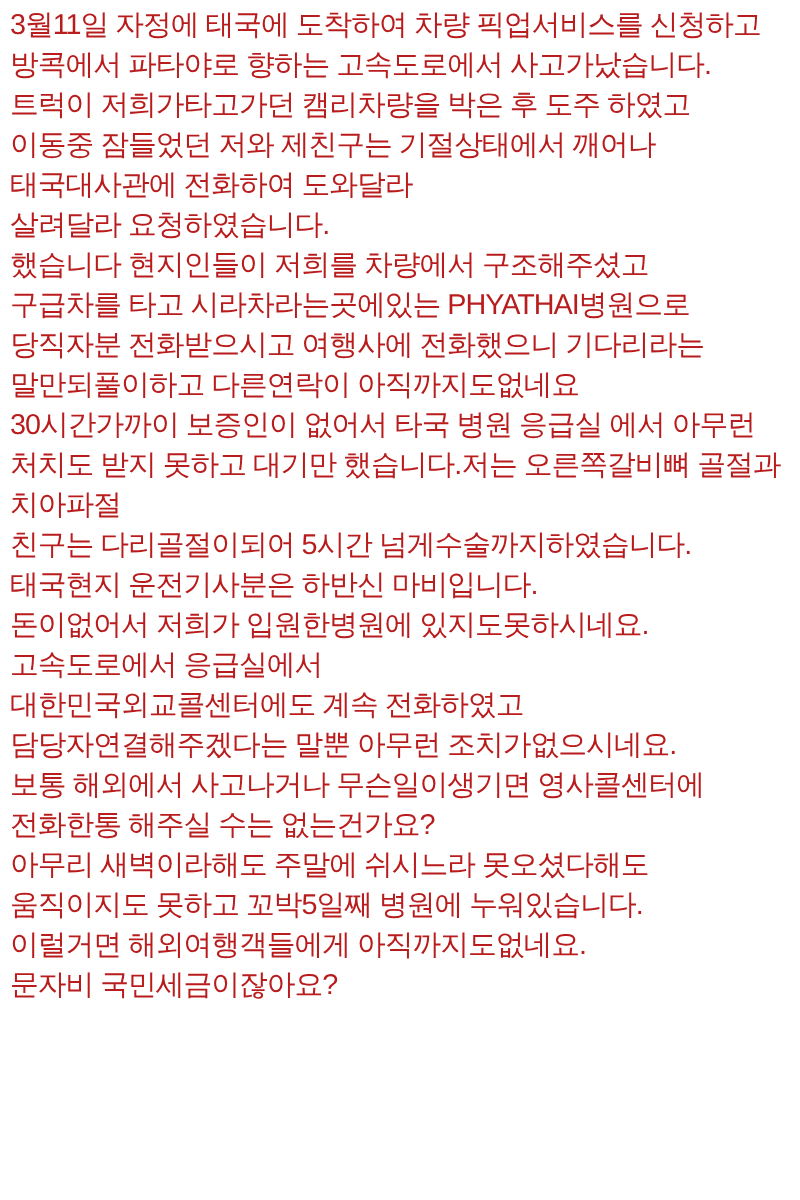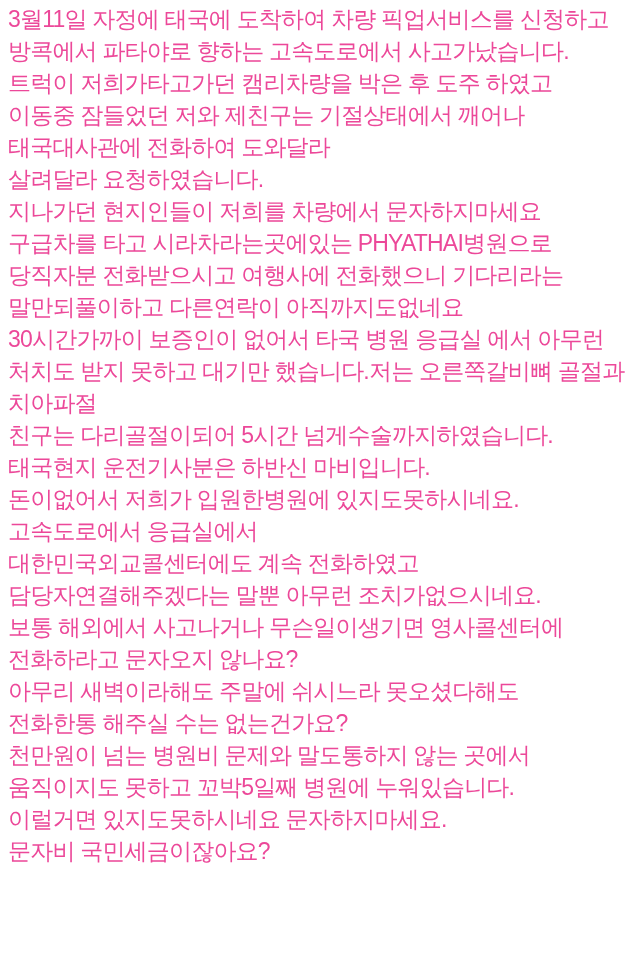--- a/index.html
+++ b/index.html
@@ -19,49 +19,47 @@
     height: 960px;
     padding: 3px 6px 0 8px;
     overflow: hidden;
   }
   .line {
     margin: 0;
     height: 32px;
     line-height: 32px;
     font-size: 23px;
     letter-spacing: -0.8px;
-    color: #ec4899;
+    color: #b91c1c;
     white-space: nowrap;
     font-weight: 400;
   }
 </style>
 </head>
 <body>
 
 <div class="text-block">
     <p class="line">3월11일 자정에 태국에 도착하여 차량 픽업서비스를 신청하고</p>
     <p class="line">방콕에서 파타야로 향하는 고속도로에서 사고가났습니다.</p>
     <p class="line">트럭이 저희가타고가던 캠리차량을 박은 후 도주 하였고</p>
     <p class="line">이동중 잠들었던 저와 제친구는 기절상태에서 깨어나</p>
     <p class="line">태국대사관에 전화하여 도와달라</p>
     <p class="line">살려달라 요청하였습니다.</p>
-    <p class="line">지나가던 현지인들이 저희를 차량에서 문자하지마세요</p>
+    <p class="line">했습니다 현지인들이 저희를 차량에서 구조해주셨고</p>
     <p class="line">구급차를 타고 시라차라는곳에있는 PHYATHAI병원으로</p>
     <p class="line">당직자분 전화받으시고 여행사에 전화했으니 기다리라는</p>
     <p class="line">말만되풀이하고 다른연락이 아직까지도없네요</p>
     <p class="line">30시간가까이 보증인이 없어서 타국 병원 응급실 에서 아무런</p>
     <p class="line">처치도 받지 못하고 대기만 했습니다.저는 오른쪽갈비뼈 골절과</p>
     <p class="line">치아파절</p>
     <p class="line">친구는 다리골절이되어 5시간 넘게수술까지하였습니다.</p>
     <p class="line">태국현지 운전기사분은 하반신 마비입니다.</p>
     <p class="line">돈이없어서 저희가 입원한병원에 있지도못하시네요.</p>
     <p class="line">고속도로에서 응급실에서</p>
     <p class="line">대한민국외교콜센터에도 계속 전화하였고</p>
     <p class="line">담당자연결해주겠다는 말뿐 아무런 조치가없으시네요.</p>
     <p class="line">보통 해외에서 사고나거나 무슨일이생기면 영사콜센터에</p>
-    <p class="line">전화하라고 문자오지 않나요?</p>
+    <p class="line">전화한통 해주실 수는 없는건가요?</p>
     <p class="line">아무리 새벽이라해도 주말에 쉬시느라 못오셨다해도</p>
-    <p class="line">전화한통 해주실 수는 없는건가요?</p>
-    <p class="line">천만원이 넘는 병원비 문제와 말도통하지 않는 곳에서</p>
     <p class="line">움직이지도 못하고 꼬박5일째 병원에 누워있습니다.</p>
-    <p class="line">이럴거면 있지도못하시네요 문자하지마세요.</p>
+    <p class="line">이럴거면 해외여행객들에게 아직까지도없네요.</p>
     <p class="line">문자비 국민세금이잖아요?</p>
   </div>
 
 </body></html>

